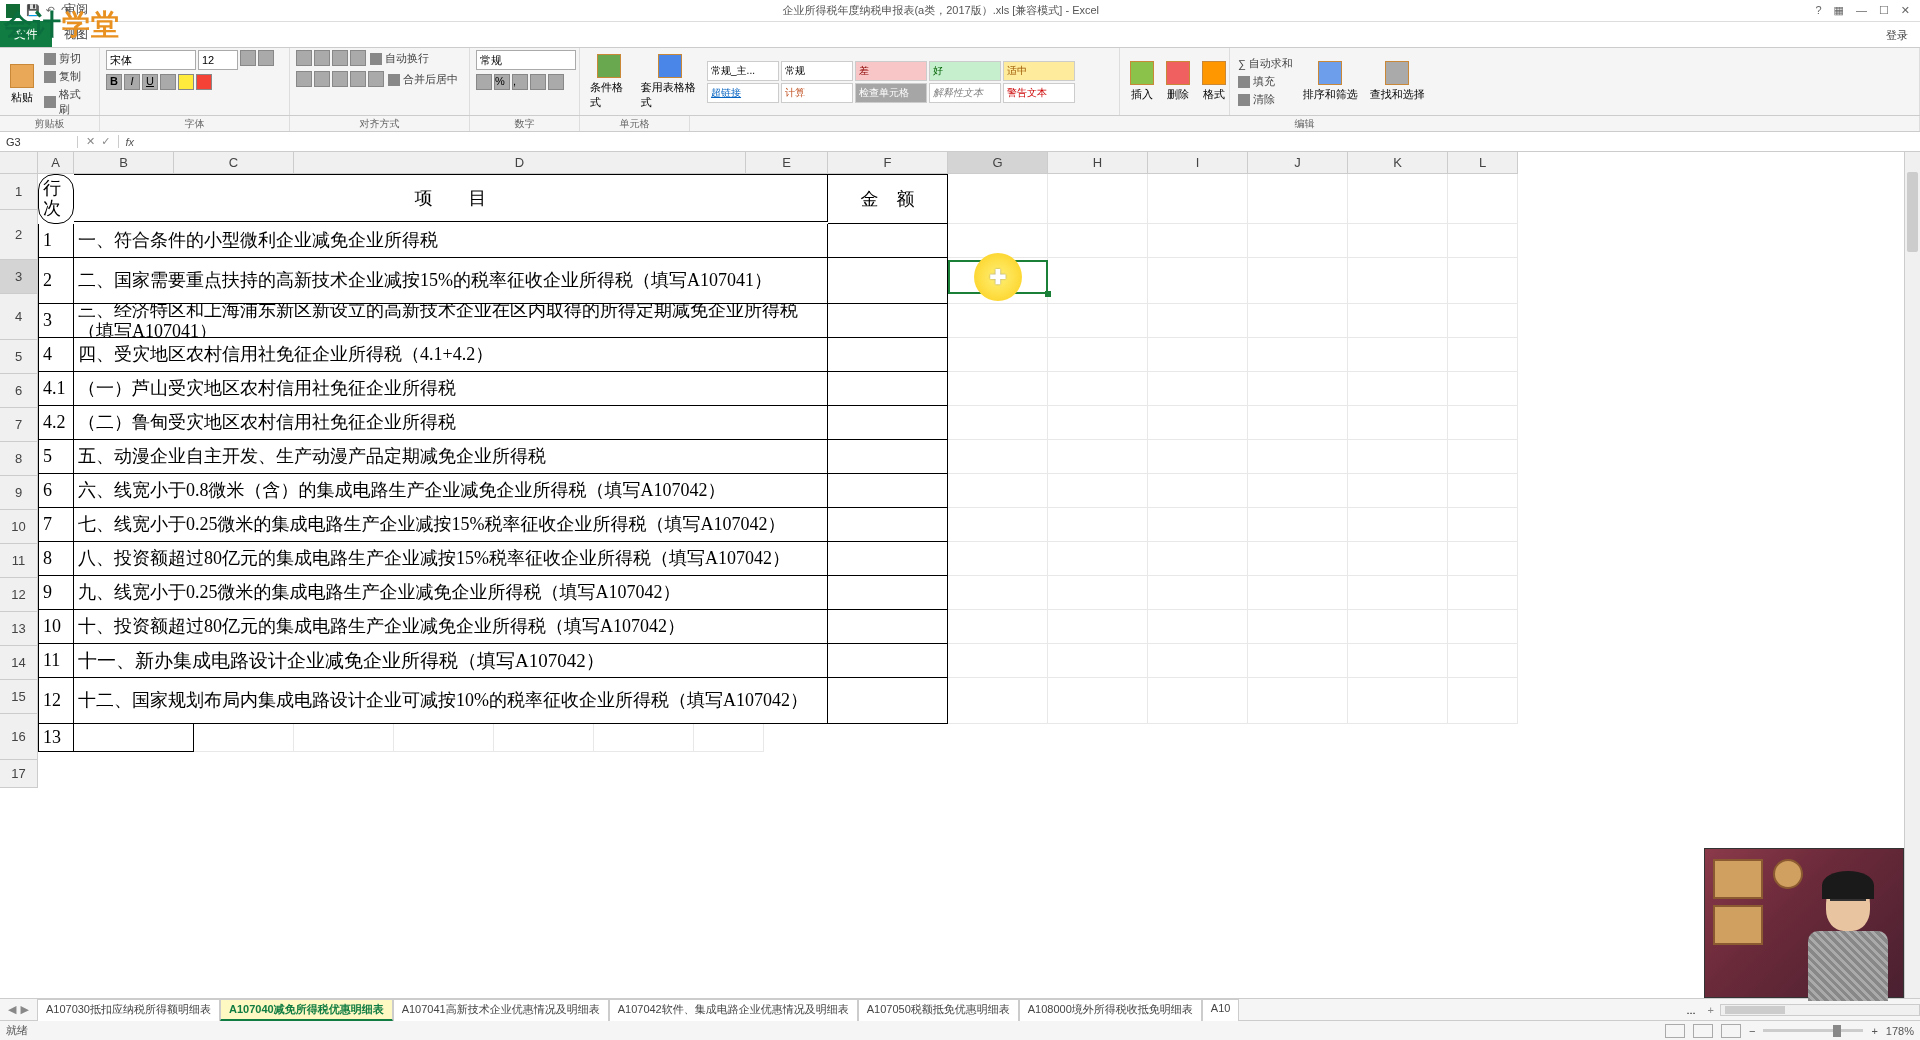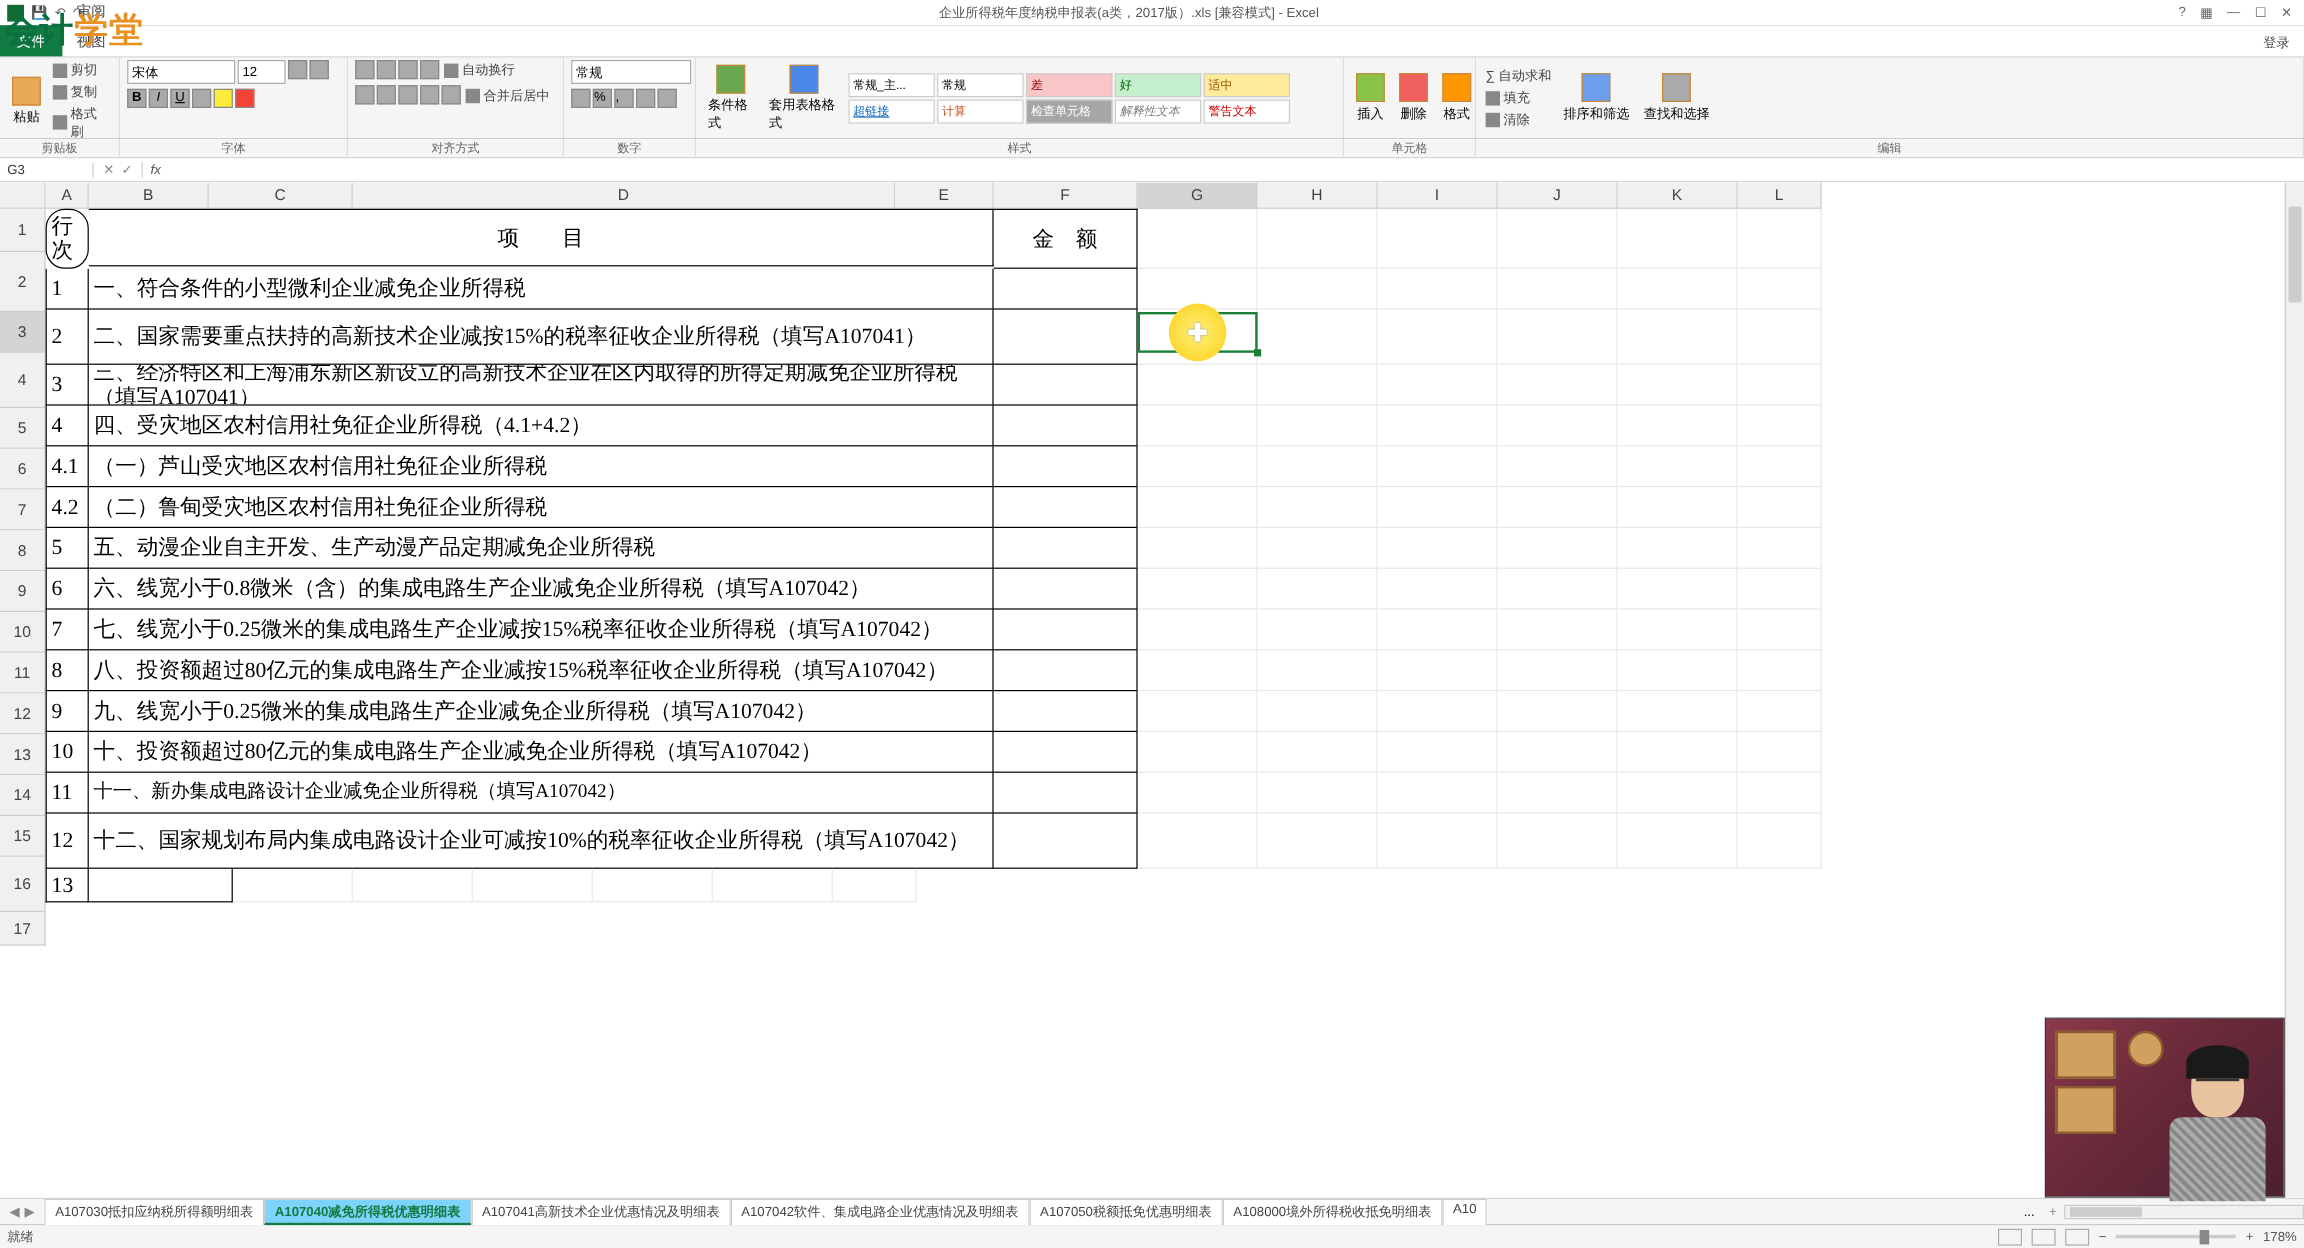--- a/index.html
+++ b/index.html
@@ -79,21 +79,21 @@
 .cursor-highlight::after { content: "✚"; color: #fff; font-size: 20px; }
 
 
 .watermark { position: absolute; left: 4px; top: 6px; font-size: 28px; font-weight: bold; color: #0b6e3f; letter-spacing: 1px; z-index: 50; font-family: "Microsoft YaHei"; }
 .watermark .orange { color: #e89020; }
 
 
 .sheet-bar { height: 22px; background: #f5f5f5; border-top: 1px solid #ccc; display: flex; align-items: center; font-size: 11px; }
 .sheet-nav { display: flex; gap: 4px; padding: 0 8px; color: #888; }
 .sheet-tab { padding: 2px 8px; border: 1px solid #ccc; border-bottom: none; background: #fff; color: #444; cursor: pointer; white-space: nowrap; }
-.sheet-tab.active { background: #7dd3fc; color: #107c41; border-bottom: 2px solid #107c41; font-weight: bold; }
+.sheet-tab.active { background: #fef9c3; color: #107c41; border-bottom: 2px solid #107c41; font-weight: bold; }
 .sheet-add { padding: 0 6px; color: #888; cursor: pointer; }
 
 
 .status-bar { height: 20px; background: #f5f5f5; border-top: 1px solid #ccc; display: flex; align-items: center; font-size: 11px; color: #555; padding: 0 6px; }
 .status-bar .right { margin-left: auto; display: flex; align-items: center; gap: 8px; }
 .view-btn { width: 20px; height: 14px; border: 1px solid #aaa; cursor: pointer; }
 .zoom-slider { width: 100px; height: 3px; background: #ccc; position: relative; }
 .zoom-slider .thumb { position: absolute; width: 8px; height: 12px; background: #888; top: -4px; left: 70%; }
 
 
@@ -297,21 +297,20 @@
         </div>
     </div>
   </div>
 </div>
 
 <div class="ribbon-labels">
   <span style="width:100px">剪贴板</span>
   <span style="width:190px">字体</span>
   <span style="width:180px">对齐方式</span>
   <span style="width:110px">数字</span>
-  <span style="width:540px">样式</span>
   <span style="width:110px">单元格</span>
   <span style="flex:1">编辑</span>
 </div>
 
 <div class="formula-bar">
   <div class="name-box">G3</div>
   <div class="fb-btns">
     <span>✕</span>
     <span>✓</span>
   </div>
@@ -493,21 +492,21 @@
         <div class="cell border-b border-r" style="width: 120px; height: 34px;"></div>
         <div class="cell" style="width: 100px; height: 34px;"></div>
         <div class="cell" style="width: 100px; height: 34px;"></div>
         <div class="cell" style="width: 100px; height: 34px;"></div>
         <div class="cell" style="width: 100px; height: 34px;"></div>
         <div class="cell" style="width: 100px; height: 34px;"></div>
         <div class="cell" style="width: 70px; height: 34px;"></div>
       </div>
       <div class="row" style="height: 34px;">
         <div class="cell border-l border-b border-r" style="width: 36px; height: 34px;">11</div>
-        <div class="cell border-b border-r" style="width: 754px; height: 34px; white-space: normal; font-size: 16px; line-height: 1.15;">十一、新办集成电路设计企业减免企业所得税（填写A107042）</div>
+        <div class="cell border-b border-r" style="width: 754px; height: 34px; white-space: normal; font-size: 19px; line-height: 1.15;">十一、新办集成电路设计企业减免企业所得税（填写A107042）</div>
         <div class="cell border-b border-r" style="width: 120px; height: 34px;"></div>
         <div class="cell" style="width: 100px; height: 34px;"></div>
         <div class="cell" style="width: 100px; height: 34px;"></div>
         <div class="cell" style="width: 100px; height: 34px;"></div>
         <div class="cell" style="width: 100px; height: 34px;"></div>
         <div class="cell" style="width: 100px; height: 34px;"></div>
         <div class="cell" style="width: 70px; height: 34px;"></div>
       </div>
       <div class="row" style="height: 46px;">
         <div class="cell border-l border-b border-r" style="width: 36px; height: 46px;">12</div>

